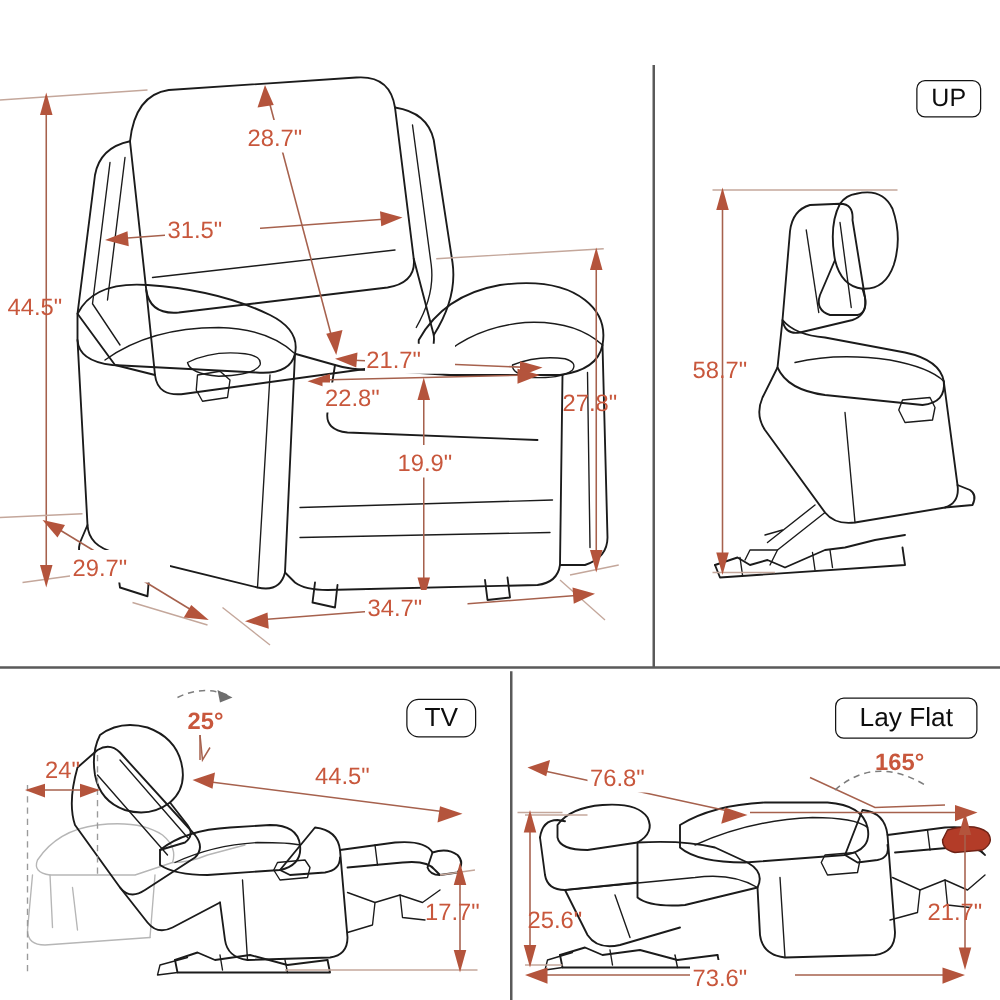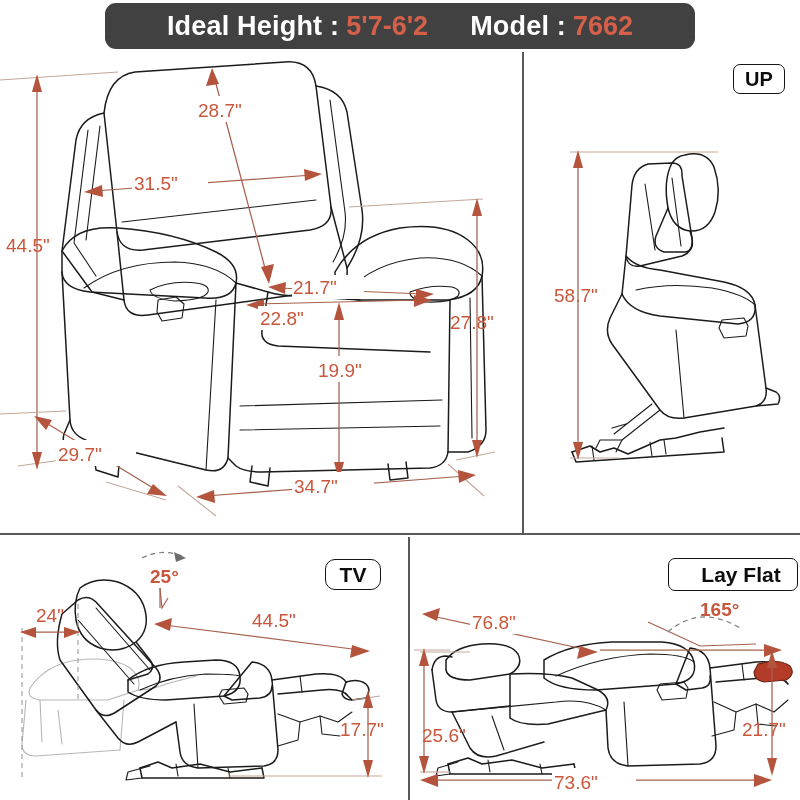--- a/index.html
+++ b/index.html
@@ -16,24 +16,24 @@
   .bval{color:#d4604a;font-size:27px;font-weight:bold;margin-left:7px;}
 
   
   .vdivtop{position:absolute;left:522px;top:52px;width:2px;height:482px;background:#5a5a5a;}
   .hdiv{position:absolute;left:0px;top:533px;width:800px;height:2px;background:#5a5a5a;}
   .vdivbot{position:absolute;left:408px;top:537px;width:2px;height:263px;background:#5a5a5a;}
 
   
   .pill{position:absolute;border:1.6px solid #141414;border-radius:7px;
         background:#fff;display:flex;align-items:center;justify-content:center;
-        font-weight:bold;color:#0d0d0d;}
+        font-weight:normal;color:#0d0d0d;}
   #pill-up{left:733px;top:64px;width:50px;height:28px;font-size:20px;}
   #pill-tv{left:325px;top:559px;width:54px;height:29px;font-size:21px;border-radius:10px;}
-  #pill-lf{left:668px;top:558px;width:112px;height:31px;font-size:21px;padding-left:16px;}
+  #pill-lf{left:668px;top:558px;width:112px;height:31px;font-size:21px;}
 
   
   svg.layer{position:absolute;left:0;top:0;width:800px;height:800px;
             overflow:visible;pointer-events:none;}
   .ol{fill:none;stroke:#1b1b1b;stroke-width:1.5;
       stroke-linejoin:round;stroke-linecap:round;}
   .ol-thin{fill:none;stroke:#1b1b1b;stroke-width:1.1;
       stroke-linejoin:round;stroke-linecap:round;}
   .ghost{fill:none;stroke:#b6b6b6;stroke-width:1.1;
       stroke-linejoin:round;stroke-linecap:round;}
@@ -49,30 +49,20 @@
   .dtxt{fill:#c8573c;font-family:"Liberation Sans",sans-serif;
         font-size:19px;font-weight:normal;}
   .dtxt-b{fill:#c8573c;font-family:"Liberation Sans",sans-serif;
         font-size:19px;font-weight:bold;}
 </style>
 </head>
 <body>
 
 <div id="root">
 
-  <div class="banner">
-    <div class="bgroup">
-      <span class="blabel">Ideal Height :</span>
-      <span class="bval">5'7-6'2</span>
-    </div>
-    <div class="bgroup">
-      <span class="blabel">Model :</span>
-      <span class="bval">7662</span>
-    </div>
-  </div>
 
   <div class="vdivtop"></div>
   <div class="hdiv"></div>
   <div class="vdivbot"></div>
 
   <div class="pill" id="pill-up">UP</div>
   <div class="pill" id="pill-tv">TV</div>
   <div class="pill" id="pill-lf">Lay Flat</div>
 
   <svg class="layer">

